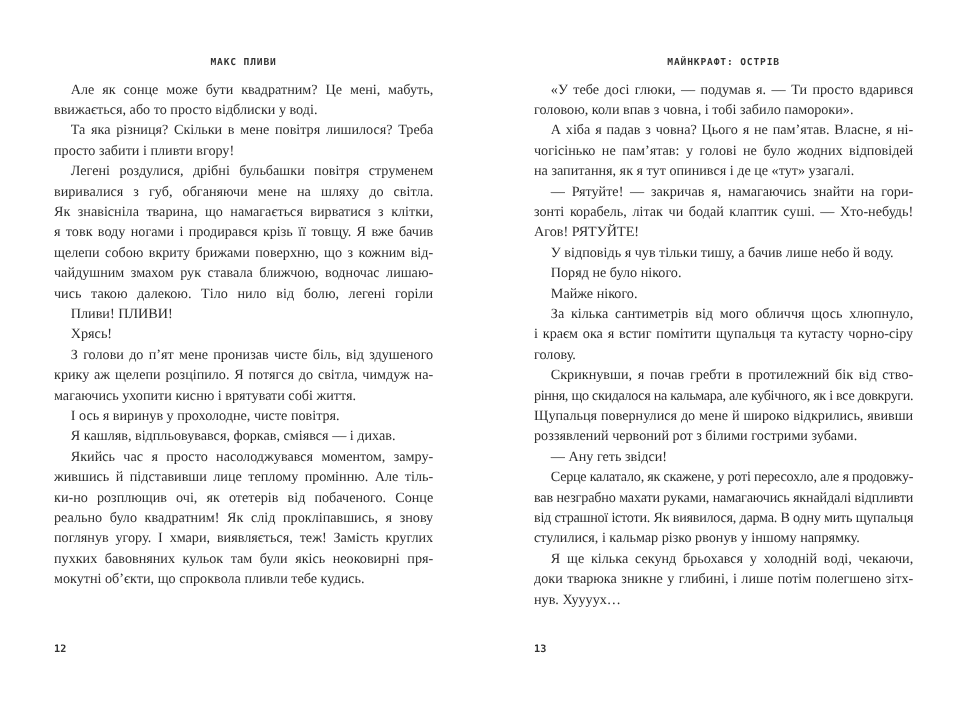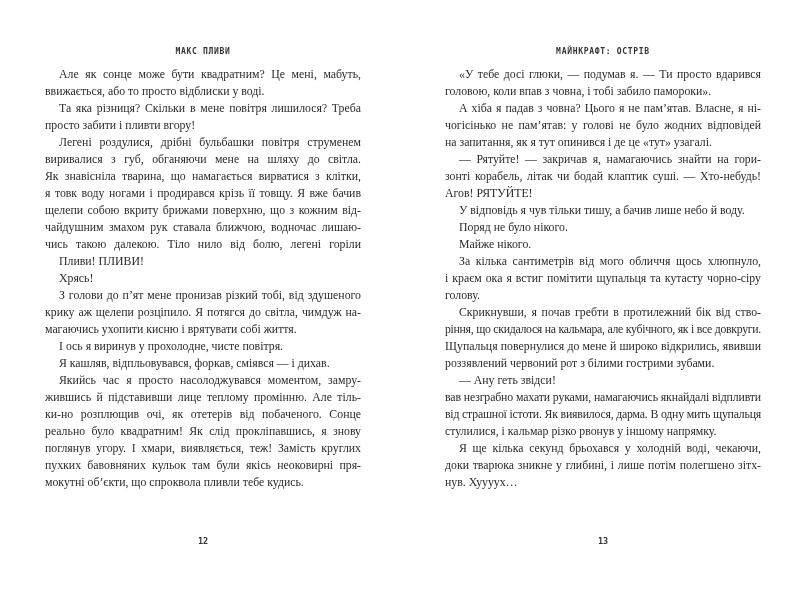--- a/index.html
+++ b/index.html
@@ -46,21 +46,21 @@
     text-align-last: justify;
     height: 17px;
     overflow: hidden;
   }
   .line.first { text-indent: 14px; }
   .line.last  { text-align-last: left; }
   .page-number {
     position: absolute;
     top: 536px;
     left: 0; right: 0;
-    text-align: center;
+    text-align: left;
     font-family: "DejaVu Sans Mono", monospace;
     font-weight: bold;
     font-size: 8.5px;
     color: #333333;
   }
 </style>
 </head>
 <body>
 
 <div class="spread">
@@ -74,21 +74,21 @@
         <div class="line last" style="">просто забити і пливти вгору!</div>
         <div class="line first" style="">Легені роздулися, дрібні бульбашки повітря струменем</div>
         <div class="line" style="">виривалися з губ, обганяючи мене на шляху до світла.</div>
         <div class="line" style="">Як знавісніла тварина, що намагається вирватися з клітки,</div>
         <div class="line" style="">я товк воду ногами і продирався крізь її товщу. Я вже бачив</div>
         <div class="line" style="">щелепи собою вкриту брижами поверхню, що з кожним від-</div>
         <div class="line" style="">чайдушним змахом рук ставала ближчою, водночас лишаю-</div>
         <div class="line" style="">чись такою далекою. Тіло нило від болю, легені горіли</div>
         <div class="line first last" style="">Пливи! ПЛИВИ!</div>
         <div class="line first last" style="">Хрясь!</div>
-        <div class="line first" style="">З голови до п’ят мене пронизав різкий тобі, від здушеного</div>
+        <div class="line first" style="">З голови до п’ят мене пронизав чисте біль, від здушеного</div>
         <div class="line" style="">крику аж щелепи розціпило. Я потягся до світла, чимдуж на-</div>
         <div class="line last" style="">магаючись ухопити кисню і врятувати собі життя.</div>
         <div class="line first last" style="">І ось я виринув у прохолодне, чисте повітря.</div>
         <div class="line first last" style="">Я кашляв, відпльовувався, форкав, сміявся — і дихав.</div>
         <div class="line first" style="">Якийсь час я просто насолоджувався моментом, замру-</div>
         <div class="line" style="">жившись й підставивши лице теплому промінню. Але тіль-</div>
         <div class="line" style="">ки-но розплющив очі, як отетерів від побаченого. Сонце</div>
         <div class="line" style="">реально було квадратним! Як слід прокліпавшись, я знову</div>
         <div class="line" style="">поглянув угору. І хмари, виявляється, теж! Замість круглих</div>
         <div class="line" style="">пухких бавовняних кульок там були якісь неоковирні пря-</div>
@@ -112,20 +112,21 @@
         <div class="line first last" style="">Поряд не було нікого.</div>
         <div class="line first last" style="">Майже нікого.</div>
         <div class="line first" style="">За кілька сантиметрів від мого обличчя щось хлюпнуло,</div>
         <div class="line" style="">і краєм ока я встиг помітити щупальця та кутасту чорно-сіру</div>
         <div class="line last" style="">голову.</div>
         <div class="line first" style="">Скрикнувши, я почав гребти в протилежний бік від ство-</div>
         <div class="line" style="letter-spacing: -0.3px;">ріння, що скидалося на кальмара, але кубічного, як і все довкруги.</div>
         <div class="line" style="">Щупальця повернулися до мене й широко відкрились, явивши</div>
         <div class="line last" style="">роззявлений червоний рот з білими гострими зубами.</div>
         <div class="line first last" style="">— Ану геть звідси!</div>
+        <div class="line first" style="letter-spacing: -0.21px;">Серце калатало, як скажене, у роті пересохло, але я продовжу-</div>
         <div class="line" style="letter-spacing: -0.13px;">вав незграбно махати руками, намагаючись якнайдалі відпливти</div>
         <div class="line" style="letter-spacing: -0.21px;">від страшної істоти. Як виявилося, дарма. В одну мить щупальця</div>
         <div class="line last" style="">стулилися, і кальмар різко рвонув у іншому напрямку.</div>
         <div class="line first" style="">Я ще кілька секунд брьохався у холодній воді, чекаючи,</div>
         <div class="line" style="">доки тварюка зникне у глибині, і лише потім полегшено зітх-</div>
         <div class="line last" style="">нув. Хуууух…</div>
       </div>
     <div class="page-number">13</div>
   </section>
 

